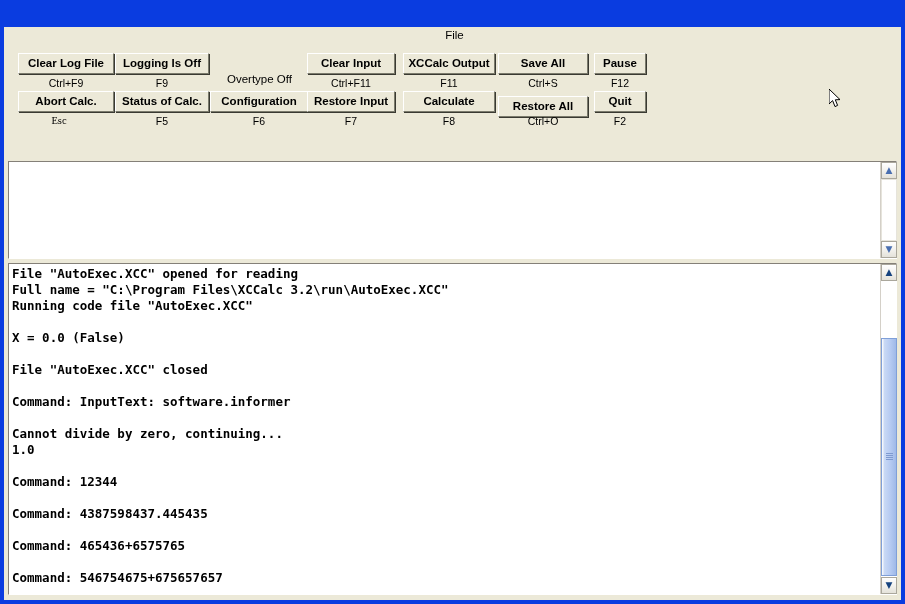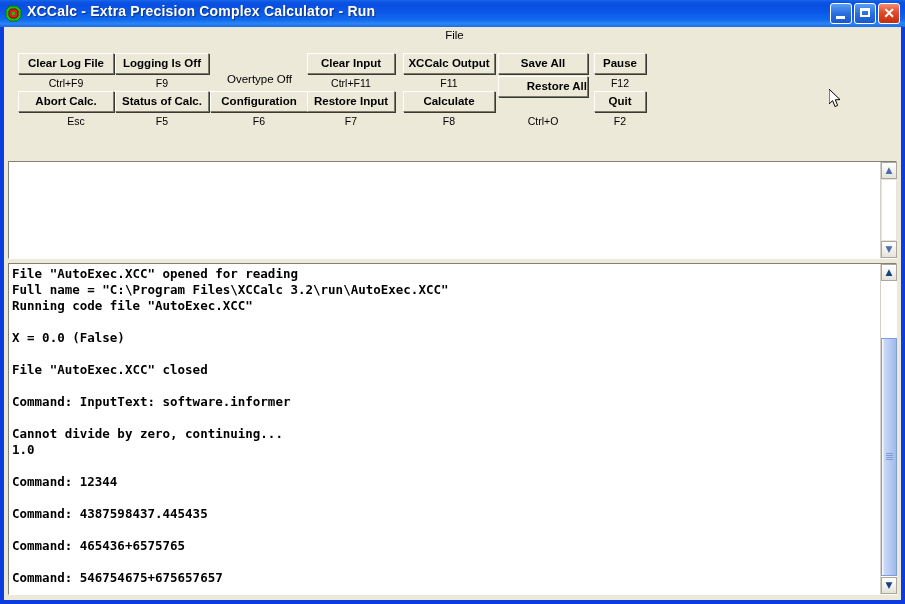--- a/index.html
+++ b/index.html
@@ -220,38 +220,20 @@
     left: 829px; top: 89px;
     width: 14px; height: 21px;
     pointer-events: none;
   }
 </style>
 </head>
 <body>
 
 <div id="window">
 
-  <div id="titlebar">
-    <svg id="title-icon" viewBox="0 0 17 17">
-      <polygon points="5,1 12,1 16,5 16,12 12,16 5,16 1,12 1,5" fill="#18c018" stroke="#0a700a" stroke-width="1"></polygon>
-      <polygon points="6,4 11,4 13,6 13,11 11,13 6,13 4,11 4,6" fill="#e02020" stroke="#800000" stroke-width="1"></polygon>
-      <rect x="7" y="7" width="3" height="3" fill="#18c018"></rect>
-    </svg>
-    <div id="title-text">XCCalc - Extra Precision Complex Calculator - Run</div>
-
-    <div class="winbtn" id="btn-min">
-      <span class="glyph-min"></span>
-    </div>
-    <div class="winbtn" id="btn-max">
-      <span class="glyph-max"></span>
-    </div>
-    <div class="winbtn" id="btn-close">
-      <span class="glyph-close">✕</span>
-    </div>
-  </div>
 
   <div id="client">
 
     <div id="menubar">
       <div class="menu-item">File</div>
       <div class="menu-item">Restore</div>
       <div class="menu-item">Help F1</div>
     </div>
 
     <div id="toolbar">
@@ -270,35 +252,35 @@
       <div class="tb-btn" style="left:399px; top:7px;  width:92px;">XCCalc Output</div>
       <div class="tb-key" style="left:399px; top:31px; width:92px;">F11</div>
 
       <div class="tb-btn" style="left:494px; top:7px;  width:90px;">Save All</div>
       <div class="tb-key" style="left:494px; top:31px; width:90px;">Ctrl+S</div>
 
       <div class="tb-btn" style="left:590px; top:7px;  width:52px;">Pause</div>
       <div class="tb-key" style="left:590px; top:31px; width:52px;">F12</div>
 
       <div class="tb-btn" style="left:14px;  top:45px; width:96px;">Abort Calc.</div>
-      <div class="tb-key" style="left:24px;  top:69px; width:96px;">Esc</div>
+      <div class="tb-key" style="left:7px;  top:69px; width:96px;font-family:Liberation Serif, serif;">Esc</div>
 
       <div class="tb-btn" style="left:111px; top:45px; width:94px;">Status of Calc.</div>
       <div class="tb-key" style="left:111px; top:69px; width:94px;">F5</div>
 
       <div class="tb-btn" style="left:206px; top:45px; width:98px;">Configuration</div>
       <div class="tb-key" style="left:206px; top:69px; width:98px;">F6</div>
 
       <div class="tb-btn" style="left:303px; top:45px; width:88px;">Restore Input</div>
       <div class="tb-key" style="left:303px; top:69px; width:88px;">F7</div>
 
       <div class="tb-btn" style="left:399px; top:45px; width:92px;">Calculate</div>
       <div class="tb-key" style="left:399px; top:69px; width:92px;">F8</div>
 
-      <div class="tb-btn" style="left:494px; top:30px; width:90px;text-align:right;">Restore All</div>
+      <div class="tb-btn" style="left:494px; top:50px; width:90px;">Restore All</div>
       <div class="tb-key" style="left:494px; top:69px; width:90px;">Ctrl+O</div>
 
       <div class="tb-btn" style="left:590px; top:45px; width:52px;">Quit</div>
       <div class="tb-key" style="left:590px; top:69px; width:52px;">F2</div>
     </div>
 
     <div class="pane" id="pane-input">
       <div class="pane-text"></div>
       <div class="sb">
         <div class="sb-arrow top">

